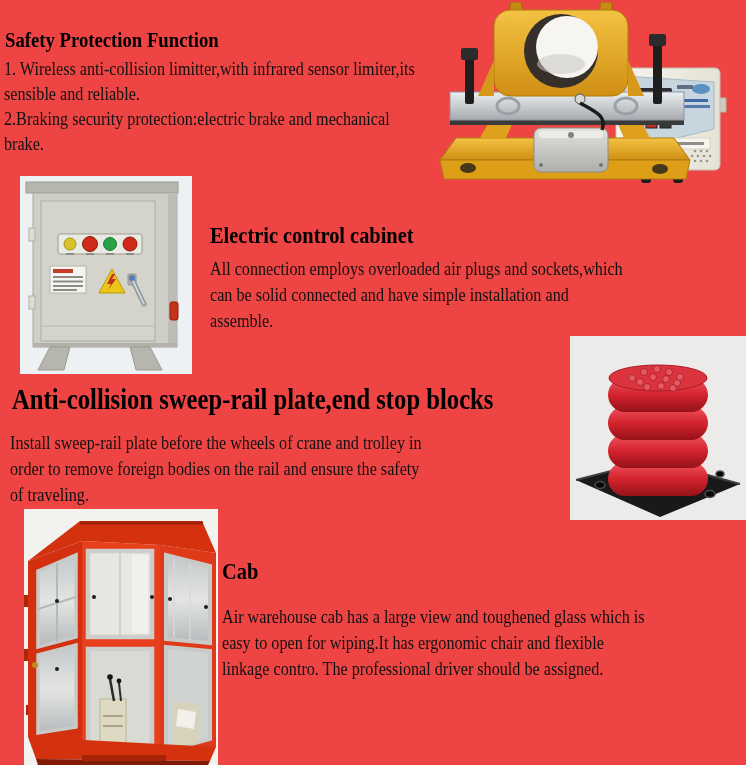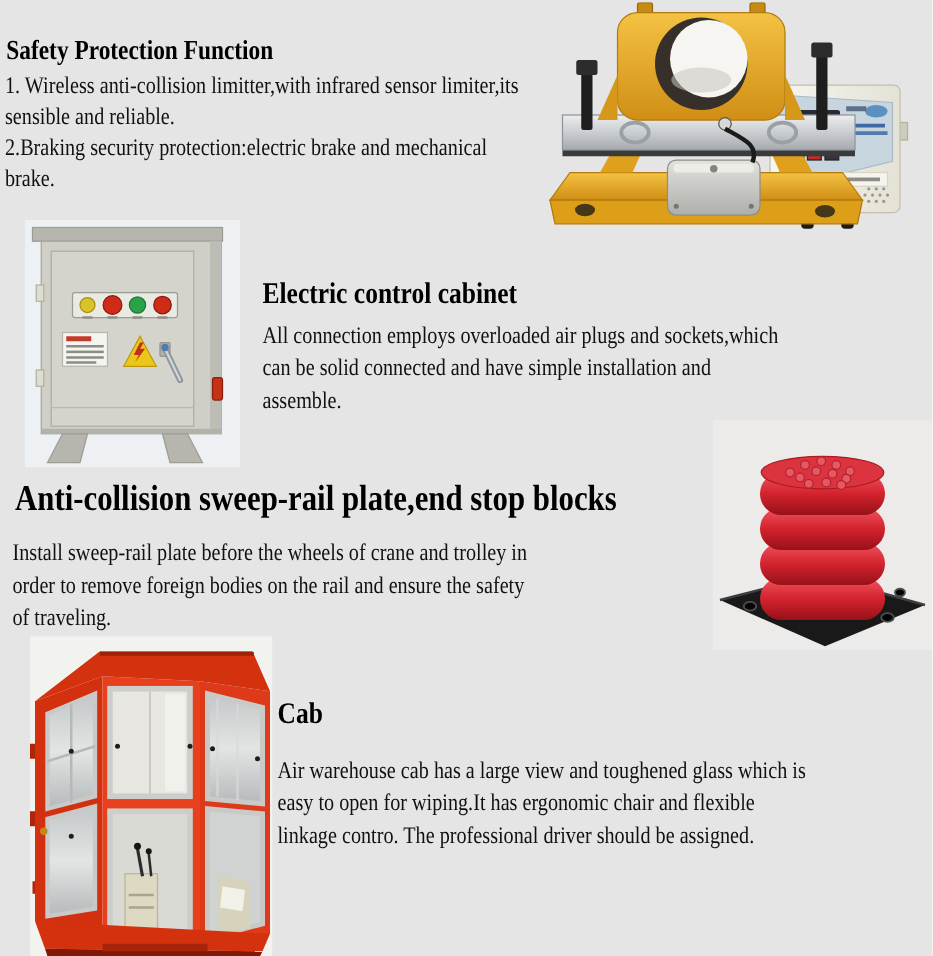--- a/index.html
+++ b/index.html
@@ -1,16 +1,16 @@
 <!DOCTYPE html>
 <html><head>
 <meta charset="utf-8">
 <style>
   html,body{margin:0;padding:0;background:#ffffff;}
-  #page{position:relative;width:746px;height:765px;background:#e5e5e5;overflow:hidden;
+  #page{position:relative;width:746px;height:765px;background:#ef4444;overflow:hidden;
         font-family:"Liberation Serif","DejaVu Serif",serif;color:#111111;}
   .abs{position:absolute;}
   .heading{font-weight:bold;color:#000;white-space:nowrap;transform:scaleX(0.85);transform-origin:0 0;line-height:1.1;}
   .h-s1{font-size:22px;}
   .h-s2{font-size:24px;}
   .h-s3{font-size:29px;}
   .h-s4{font-size:24px;}
   .para{transform:scaleX(0.85);transform-origin:0 0;}
   .para .line{white-space:nowrap;font-size:19px;line-height:25px;}
   .para.lh26 .line{line-height:26px;}

